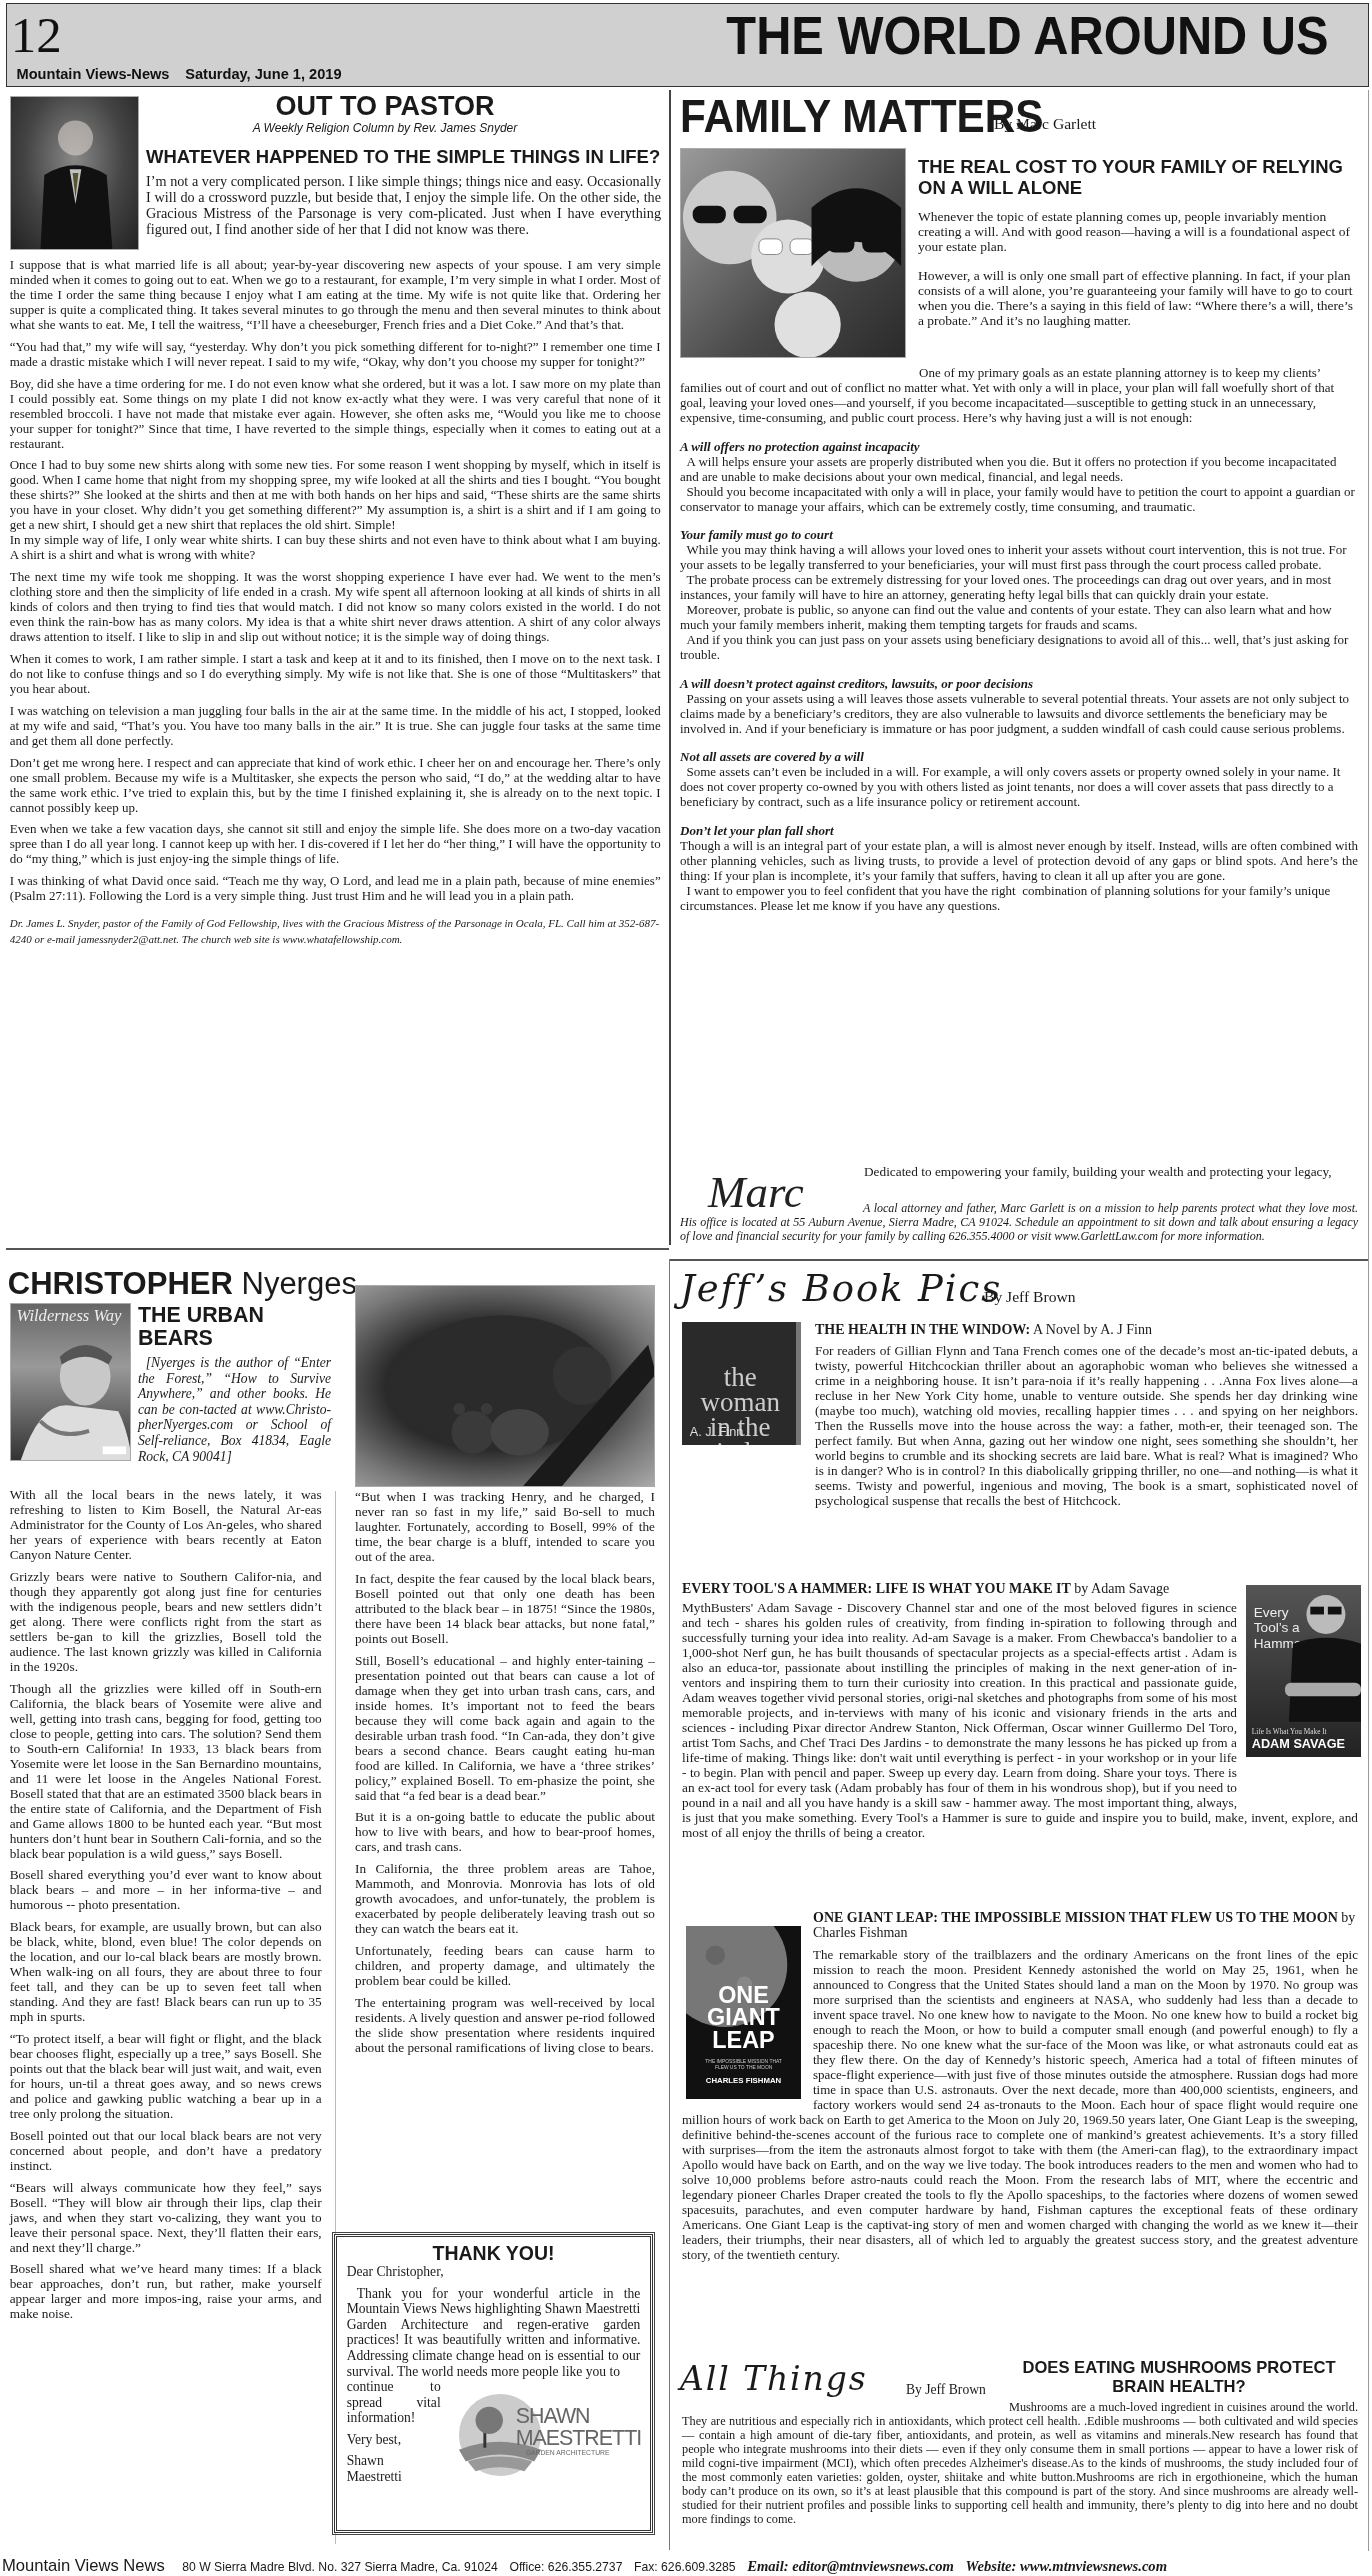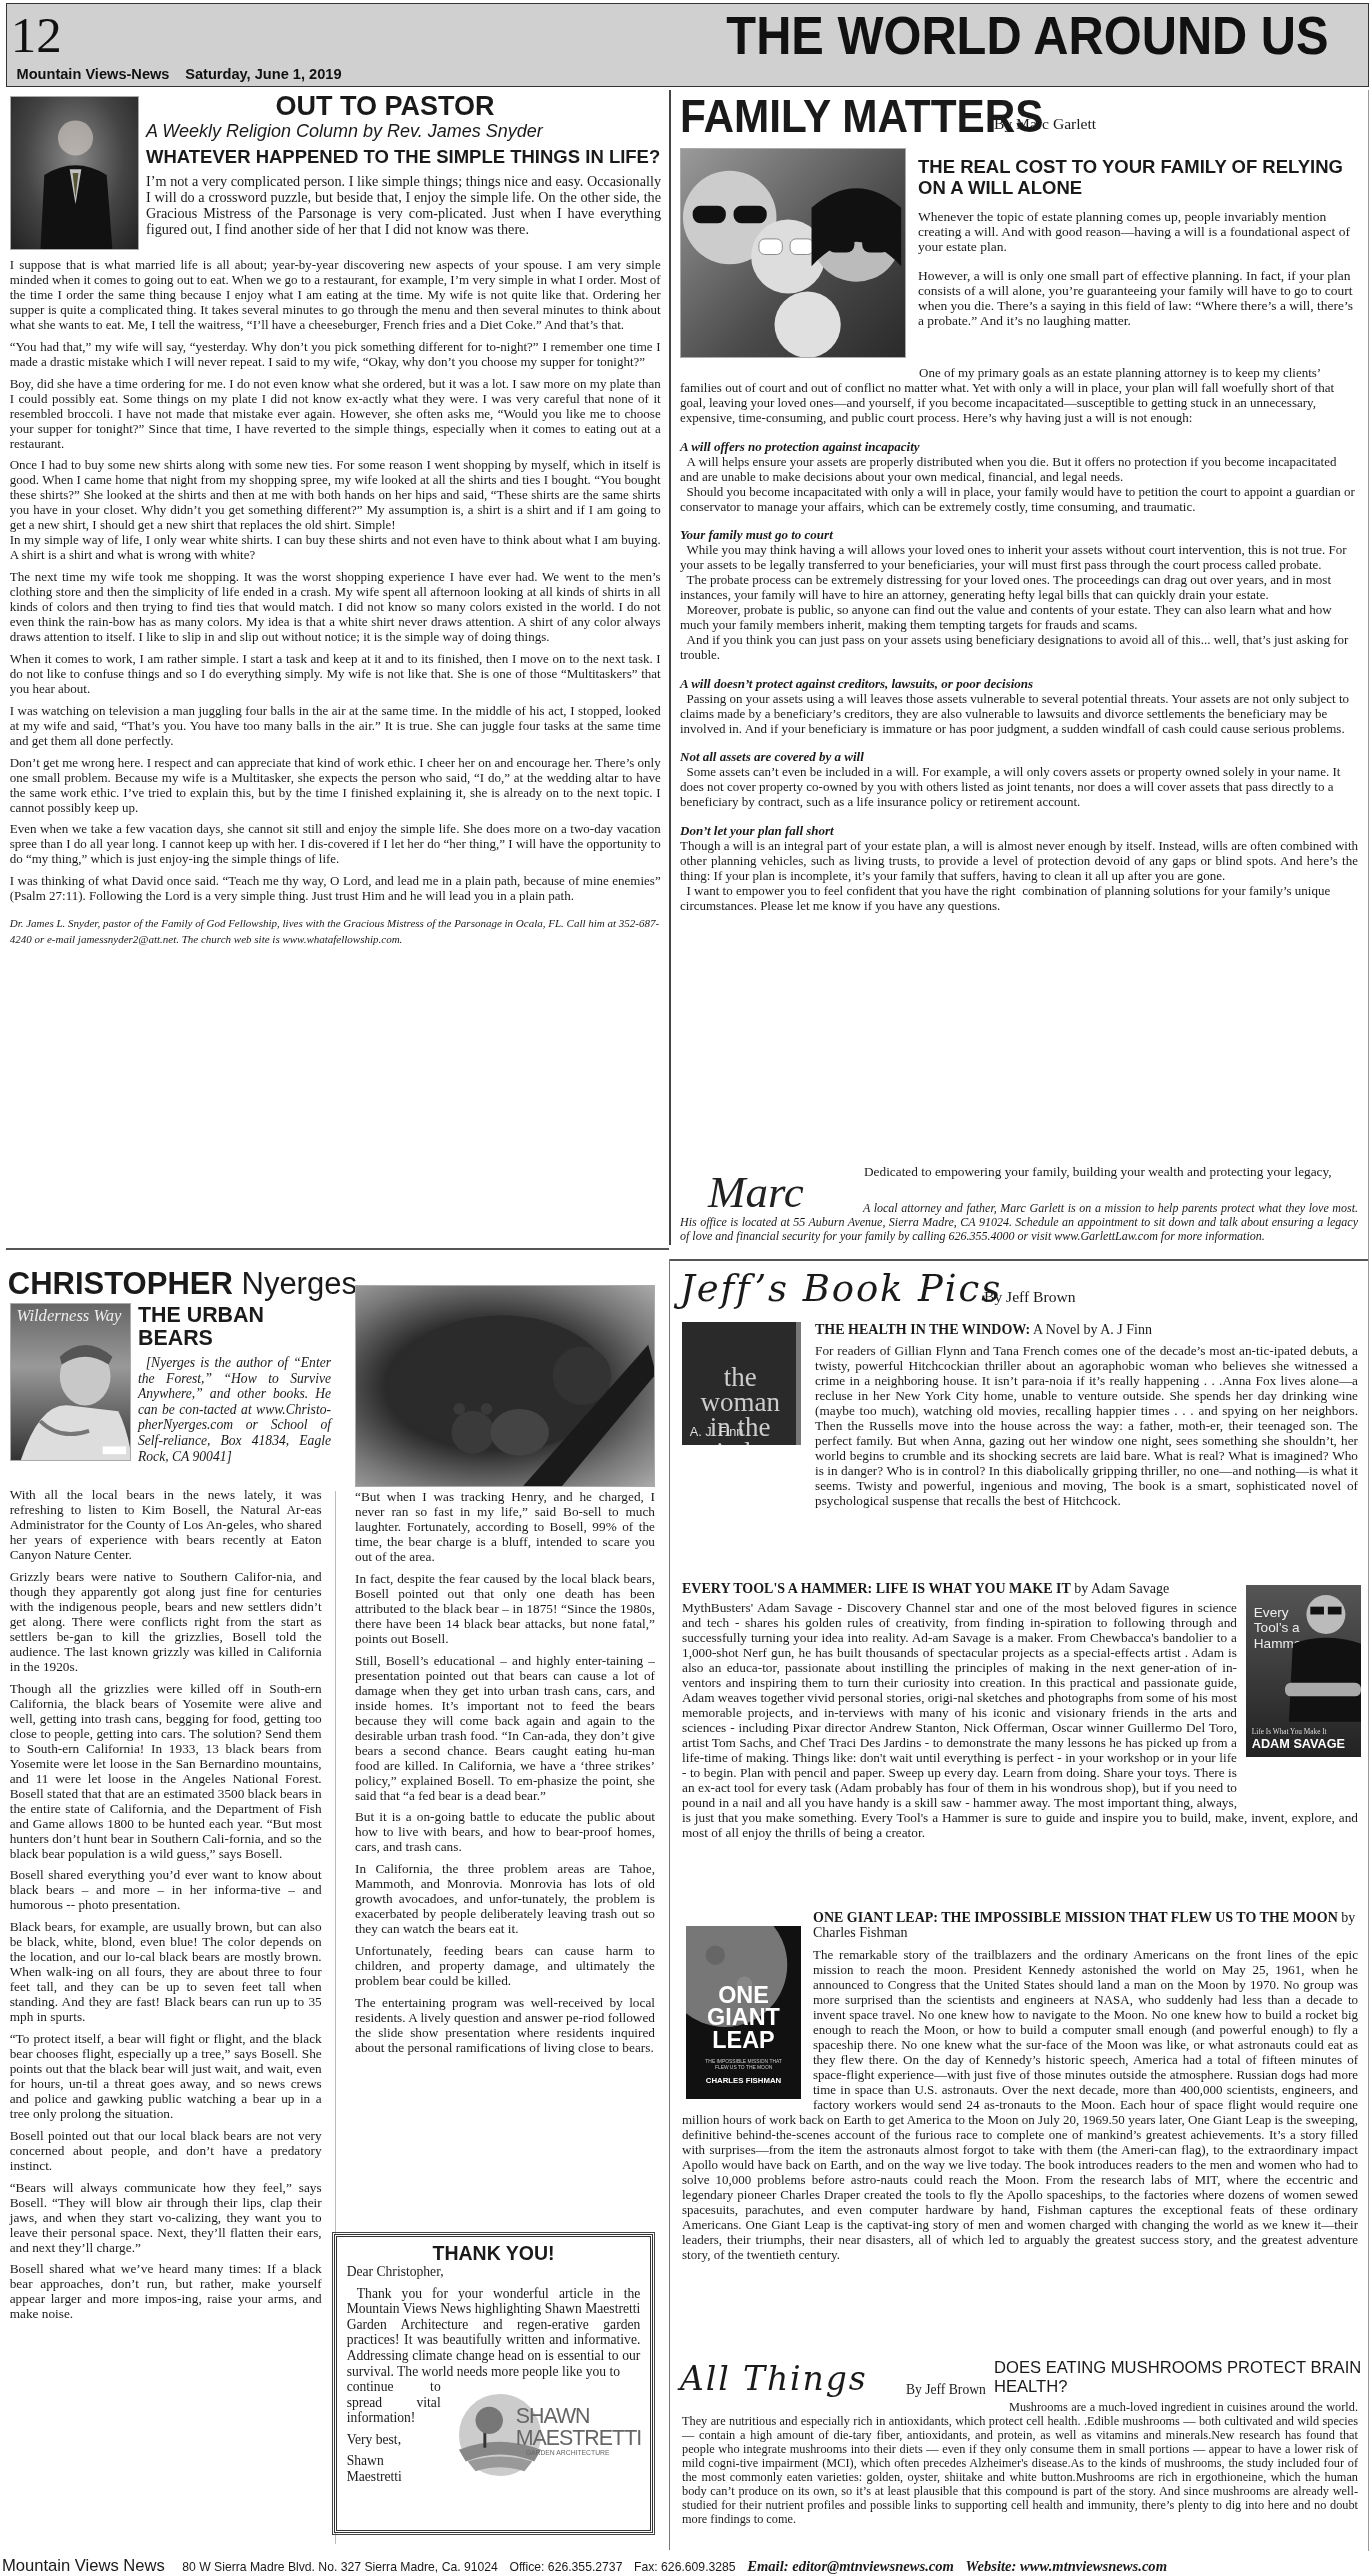--- a/index.html
+++ b/index.html
@@ -20,21 +20,21 @@
 
   .photo { position: absolute; background: #555; overflow: hidden; border: 1px solid #aaa; }
   .col-text { position: absolute; font-size: 13.3px; line-height: 15px; text-align: justify; }
   .col-text p { margin-bottom: 6.8px; }
   .col-text p.tight { margin-bottom: 0; }
   .it { font-style: italic; }
   .bold { font-weight: bold; }
 
   
   .otp-title { position: absolute; left: 146px; top: 92px; width: 478px; text-align: center; font-family: "Liberation Sans", sans-serif; font-weight: bold; font-size: 27px; line-height: 29px; }
-  .otp-sub { position: absolute; left: 146px; top: 121px; width: 478px; font-family: "Liberation Sans", sans-serif; font-style: italic; font-size: 18px; }
+  .otp-sub { position: absolute; left: 146px; top: 121px; width: 478px; text-align: center; font-family: "Liberation Sans", sans-serif; font-style: italic; font-size: 12px; }
   .otp-head { position: absolute; left: 146px; top: 146px; width: 517px; font-family: "Liberation Sans", sans-serif; font-weight: bold; font-size: 18.5px; line-height: 21.4px; }
 
   
   .fm-title { position: absolute; left: 680px; top: 90px; font-family: "Liberation Sans", sans-serif; font-weight: bold; font-size: 47px; line-height: 51px; transform: scaleX(0.9); transform-origin: left center; }
   .fm-by { position: absolute; left: 994px; top: 115px; font-size: 15.6px; }
   .fm-head { position: absolute; left: 918px; top: 156px; width: 439px; font-family: "Liberation Sans", sans-serif; font-weight: bold; font-size: 18.5px; line-height: 21.4px; }
 
   .sig { position: absolute; font-family: "Liberation Serif", serif; font-style: italic; font-size: 45px; color: #222; }
 
   
@@ -48,21 +48,21 @@
   .ty-body { font-size: 13.6px; line-height: 15.6px; text-align: justify; }
 
   
   .jb-title { position: absolute; left: 680px; top: 1267px; font-family: "DejaVu Serif", serif; font-size: 37px; line-height: 43px; letter-spacing: 1.9px; font-style: italic; }
   .jb-by { position: absolute; left: 984px; top: 1288px; font-size: 15.6px; }
   .book-head { font-weight: bold; font-size: 14px; }
   .book-cover { position: absolute; overflow: hidden; }
 
   .at-title { position: absolute; left: 680px; top: 2359px; font-family: "DejaVu Serif", serif; font-style: italic; font-size: 33px; line-height: 39px; letter-spacing: 1.9px; }
   .at-by { position: absolute; left: 906px; top: 2382px; font-size: 13.6px; }
-  .at-head { position: absolute; left: 994px; top: 2359px; width: 370px; font-family: "Liberation Sans", sans-serif; font-weight: normal; font-size: 16.6px; line-height: 18.5px; }
+  .at-head { position: absolute; left: 994px; top: 2359px; width: 370px; text-align: center; font-family: "Liberation Sans", sans-serif; font-weight: bold; font-size: 16.6px; line-height: 18.5px; }
 
   .footer { position: absolute; left: 0; top: 2556px; width: 1372px; height: 20.5px; font-family: "Liberation Sans", sans-serif; font-size: 13.6px; line-height: 19.5px; padding-left: 1.9px; white-space: nowrap; }
   .footer .brand { font-size: 16.6px; margin-right: 13.6px; }
   .footer .small { font-size: 12.2px; margin-right: 7.8px; }
   .footer .em { font-family: "Liberation Serif", serif; font-style: italic; font-weight: bold; font-size: 14.6px; margin-right: 7.8px; }
 </style>
 </head>
 <body>
 
 <div class="masthead">

